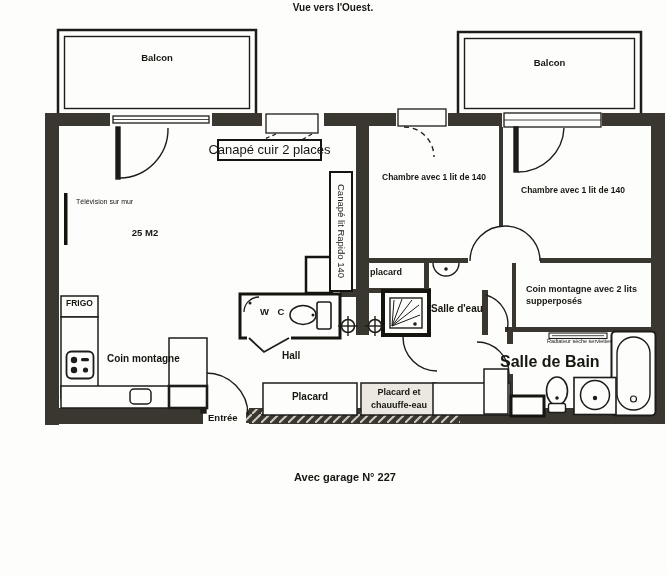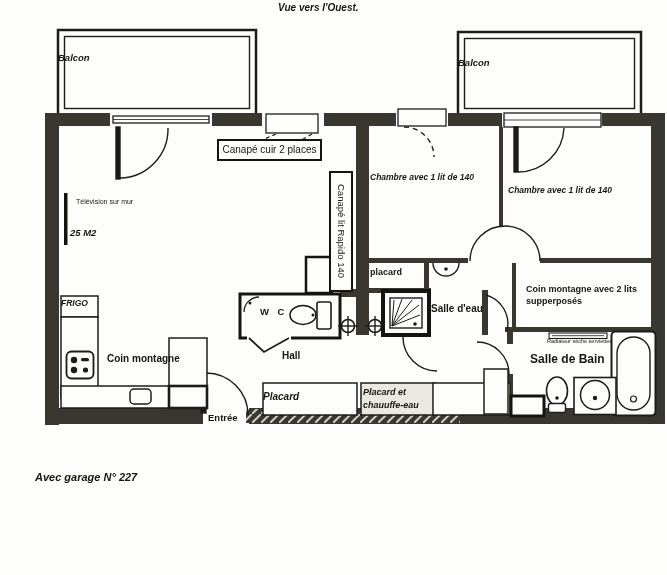--- a/index.html
+++ b/index.html
@@ -1,20 +1,20 @@
 <!DOCTYPE html>
 <html><head>
 <meta charset="utf-8">
 <style>
   html,body{margin:0;padding:0;background:#ffffff;}
   .page{position:relative;width:667px;height:575px;background:#fdfdfc;overflow:hidden;
         font-family:"Liberation Sans", sans-serif;color:#17160f;}
   svg{position:absolute;left:0;top:0;}
   .lbl{position:absolute;font-weight:bold;font-size:9px;color:#17160f;white-space:nowrap;line-height:1.15;}
-  .ctr{text-align:left;font-style:italic;}
+  .ctr{text-align:center;}
   .norm{font-weight:normal;}
   .wrap{white-space:normal;}
   .boxed{border:2px solid #15140f;background:#fdfdfc;display:flex;align-items:center;justify-content:center;}
   .vert{writing-mode:vertical-rl;}
 </style>
 </head>
 <body>
 
 <div class="page">
 
@@ -161,34 +161,34 @@
     <circle cx="595" cy="395" r="14.5" fill="none" stroke="#1d1c18" stroke-width="1.5"></circle>
     <circle cx="595" cy="398" r="2.2" fill="#1d1c18"></circle>
   </g>
 </svg>
 
 <div class="lbl ctr" style="left:278px;top:2px;width:110px;font-size:10px;">Vue vers l'Ouest.</div>
 
 <div class="lbl ctr" style="left:58px;top:53px;width:198px;font-size:9.5px;">Balcon</div>
 <div class="lbl ctr" style="left:458px;top:58px;width:183px;font-size:9.5px;">Balcon</div>
 
-<div class="lbl boxed norm" style="left:217px;top:139px;width:101px;height:18px;font-size:10px;">Canapé cuir 2 places</div>
+<div class="lbl boxed norm" style="left:217px;top:139px;width:101px;height:18px;font-size:13px;">Canapé cuir 2 places</div>
 <div class="lbl boxed norm vert" style="left:329px;top:171px;width:20px;height:117px;font-size:9.5px;">Canapé lit Rapido 140</div>
 
 <div class="lbl norm" style="left:76px;top:198px;font-size:7px;">Télévision sur mur</div>
 <div class="lbl ctr" style="left:70px;top:228px;width:150px;font-size:9.5px;">25 M2</div>
 
 <div class="lbl ctr" style="left:370px;top:173px;width:128px;font-size:8.5px;">Chambre avec 1 lit de 140</div>
 <div class="lbl ctr" style="left:508px;top:186px;width:130px;font-size:8.5px;">Chambre avec 1 lit de 140</div>
 
 <div class="lbl" style="left:370px;top:267px;font-size:9px;">placard</div>
 <div class="lbl" style="left:431px;top:303px;font-size:10px;">Salle d'eau</div>
 <div class="lbl wrap" style="left:526px;top:283px;width:126px;font-size:9px;line-height:12px;">Coin montagne avec 2 lits supperposés</div>
 <div class="lbl norm" style="left:547px;top:338px;font-size:5.5px;">Radiateur sèche serviettes</div>
-<div class="lbl" style="left:530px;top:353px;font-size:12px;text-align:right;">Salle de Bain</div>
+<div class="lbl" style="left:500px;top:353px;font-size:16px;text-align:right;">Salle de Bain</div>
 
 <div class="lbl" style="left:260px;top:307px;font-size:9.5px;letter-spacing:3px;">W C</div>
 <div class="lbl" style="left:282px;top:350px;font-size:10px;">Hall</div>
 
 <div class="lbl ctr" style="left:263px;top:391px;width:94px;font-size:10px;">Placard</div>
 <div class="lbl ctr wrap" style="left:363px;top:386px;width:72px;font-size:9px;line-height:12.5px;">Placard et chauuffe-eau</div>
 
 <div class="lbl ctr" style="left:61px;top:299px;width:37px;font-size:8.5px;">FRIGO</div>
 <div class="lbl" style="left:107px;top:353px;font-size:10px;">Coin montagne</div>
 <div class="lbl" style="left:208px;top:413px;font-size:9.5px;">Entrée</div>

